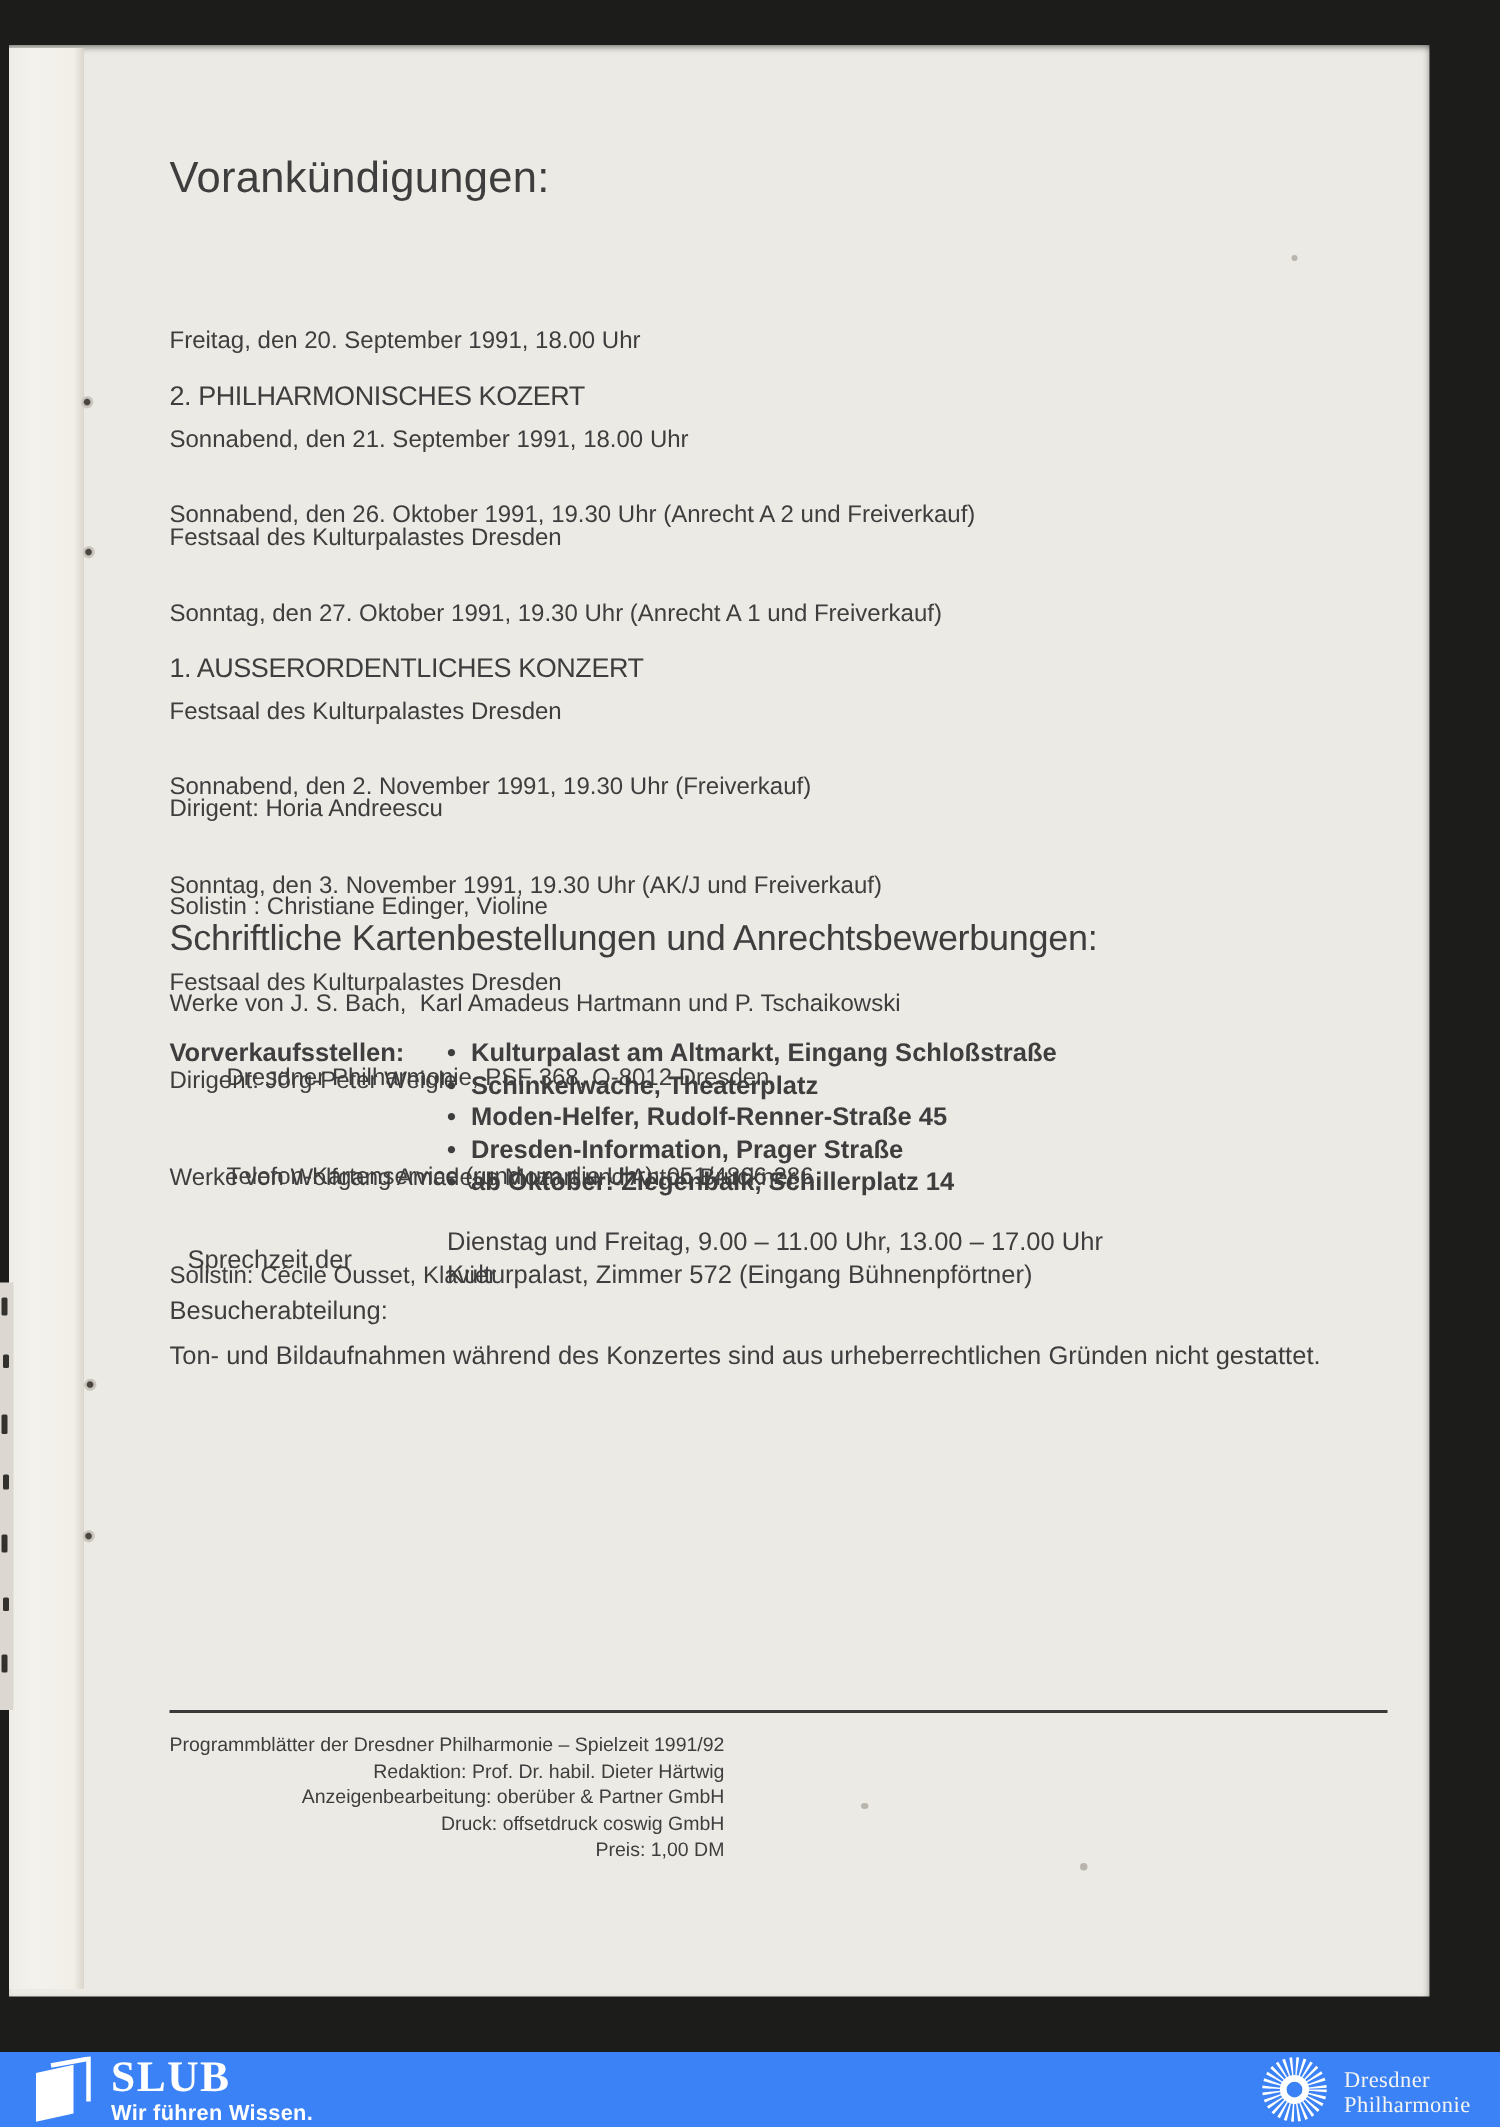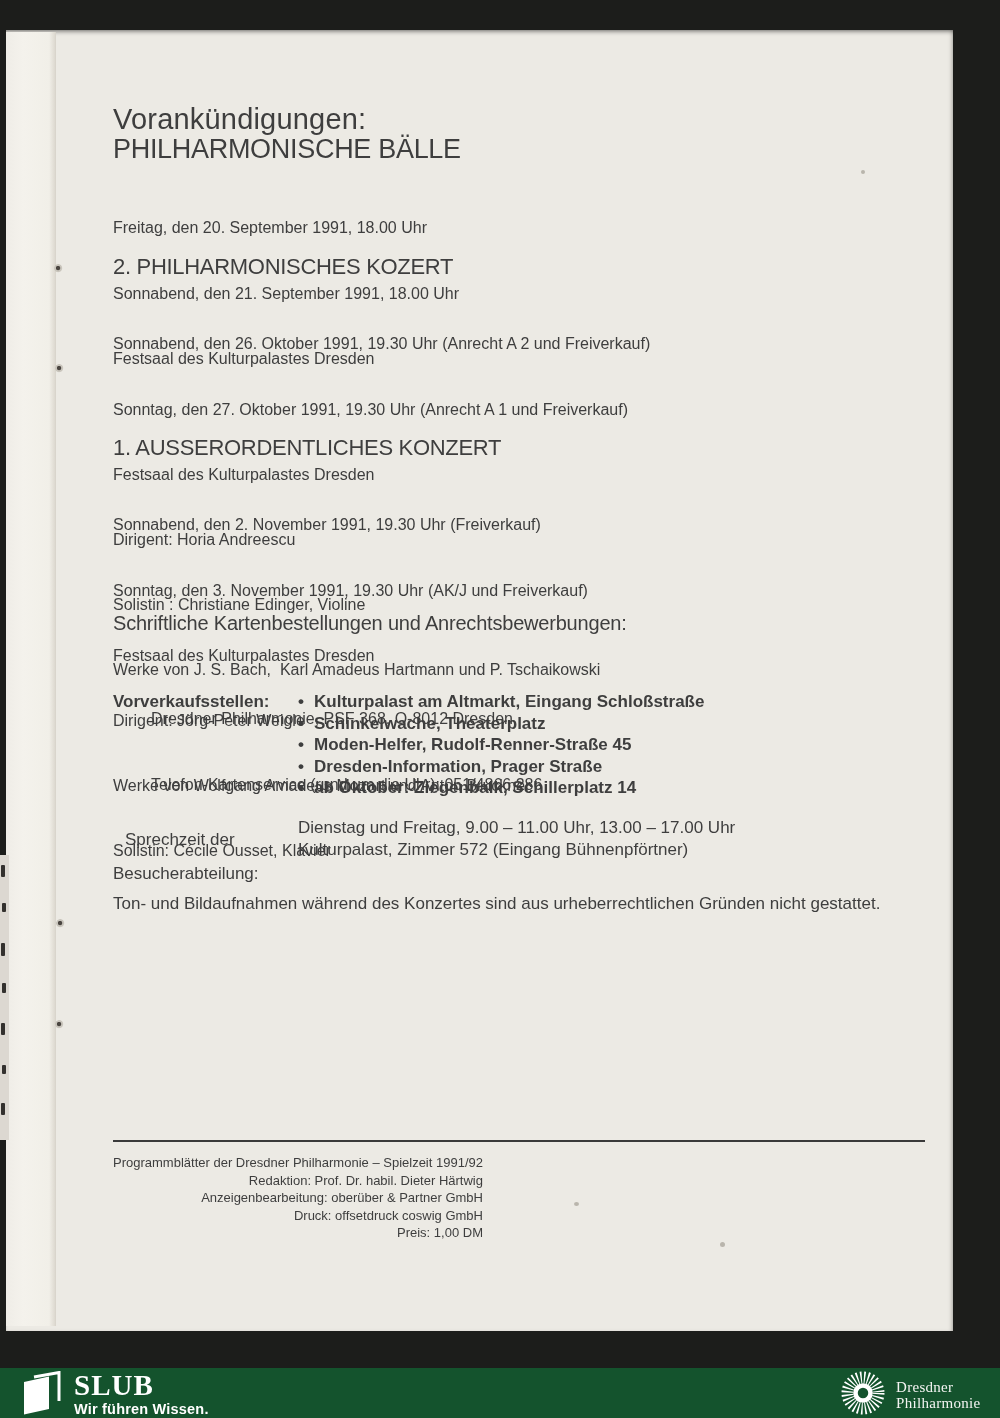--- a/index.html
+++ b/index.html
@@ -18,38 +18,38 @@
                    background:#dcd8d1;}
   .ghost-mark{position:absolute;width:4px;background:#33312e;border-radius:1px;}
   .staple-hole{position:absolute;width:9px;height:9px;border-radius:50%;
                background:radial-gradient(circle at 45% 45%, #4a4540 0 1.8px, #c9c5bc 2.6px 3.6px, rgba(0,0,0,0) 4.6px);}
   .speck{position:absolute;border-radius:50%;background:#b9b5ac;}
 
   
   .doc{position:absolute;left:0;top:0;width:100%;height:100%;color:#3e3e3e;}
   .kicker{position:absolute;left:107px;top:73px;font-size:29px;font-weight:normal;
           letter-spacing:.2px;margin:0;}
-  .sec-title{position:absolute;left:107px;margin:0;font-size:22px;font-weight:normal;
+  .sec-title{position:absolute;left:107px;margin:0;font-size:18px;font-weight:normal;
              letter-spacing:-.3px;white-space:nowrap;}
   .lines{position:absolute;left:107px;margin:0;font-size:16px;line-height:21.7px;
          white-space:pre-wrap;}
   .lines p{margin:0;white-space:pre-wrap;}
-  .book-title{position:absolute;left:107px;top:582px;margin:0;font-size:20px;
+  .book-title{position:absolute;left:107px;top:582px;margin:0;font-size:24px;
               font-weight:normal;letter-spacing:-.2px;white-space:nowrap;}
   .two-col{position:absolute;left:107px;display:flex;font-size:17px;line-height:21.6px;}
   .two-col .col-label{width:185px;flex:0 0 185px;}
   .outlet-row{display:flex;}
   .outlet-bullet{width:16px;flex:0 0 16px;}
   .notice{position:absolute;left:107px;top:864px;margin:0;font-size:17px;}
   .rule{position:absolute;left:107px;top:1110px;width:812px;height:2px;background:#3a3a3a;}
   .imprint{position:absolute;left:107px;top:1124px;font-size:13px;line-height:17.6px;text-align:right;}
   .imprint p{margin:0;}
 
   
-  .footer-bar{position:absolute;left:0;bottom:0;width:1000px;height:50px;background:#14532d;}
+  .footer-bar{position:absolute;left:0;bottom:0;width:1000px;height:50px;background:#3b82f6;}
   .slub-brand{position:absolute;left:22px;top:3px;display:flex;align-items:flex-start;}
   .slub-text{margin-left:12px;color:#fff;}
   .slub-word{font-family:"Liberation Serif", serif;font-weight:bold;font-size:29px;
              line-height:28px;letter-spacing:1px;display:block;}
   .slub-tag{font-size:14.5px;font-weight:bold;display:block;margin-top:2px;letter-spacing:.2px;}
   .phil-brand{position:absolute;left:840px;top:2px;display:flex;align-items:center;}
   .phil-text{margin-left:10px;color:#f4f4f2;font-family:"Liberation Serif", serif;
              font-size:15px;line-height:16.5px;letter-spacing:.3px;}
 </style>
 </head>
@@ -66,21 +66,20 @@
     <div class="staple-hole" style="left:49px;top:990px;"></div>
 
     <div class="speck" style="left:568px;top:1172px;width:5px;height:4px;"></div>
     <div class="speck" style="left:714px;top:1212px;width:5px;height:5px;"></div>
     <div class="speck" style="left:855px;top:140px;width:4px;height:4px;"></div>
 
     <div class="doc">
 
       <p class="kicker">Vorankündigungen:</p>
 
-      <h1 class="sec-title" style="top:104px;font-size:27px;">PHILHARMONISCHE BÄLLE</h1>
       <div class="lines" style="top:144px;">
         <p>Freitag, den 20. September 1991, 18.00 Uhr</p>
         <p>Sonnabend, den 21. September 1991, 18.00 Uhr</p>
         <p>Festsaal des Kulturpalastes Dresden</p>
       </div>
 
       <h1 class="sec-title" style="top:224px;">2. PHILHARMONISCHES KOZERT</h1>
       <div class="lines" style="top:260px;">
         <p>Sonnabend, den 26. Oktober 1991, 19.30 Uhr (Anrecht A 2 und Freiverkauf)</p>
         <p>Sonntag, den 27. Oktober 1991, 19.30 Uhr (Anrecht A 1 und Freiverkauf)</p>

